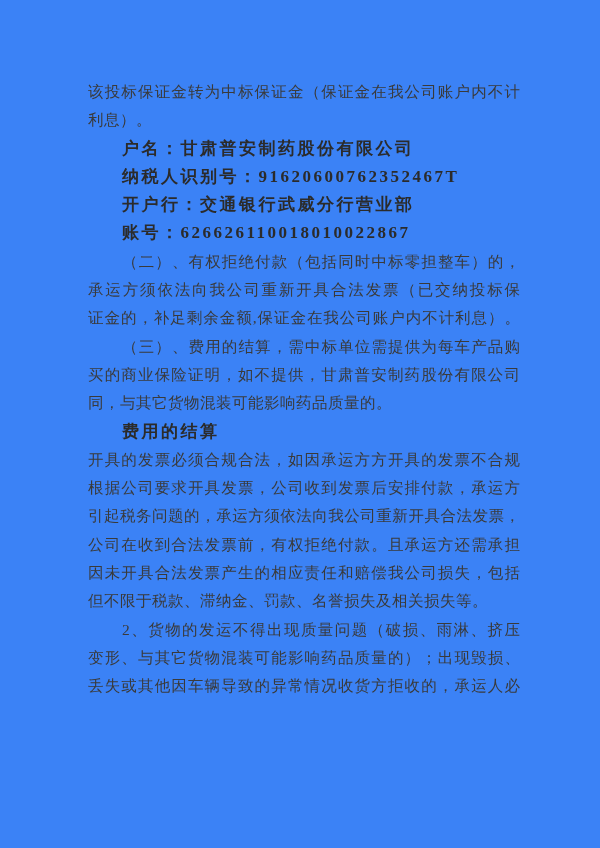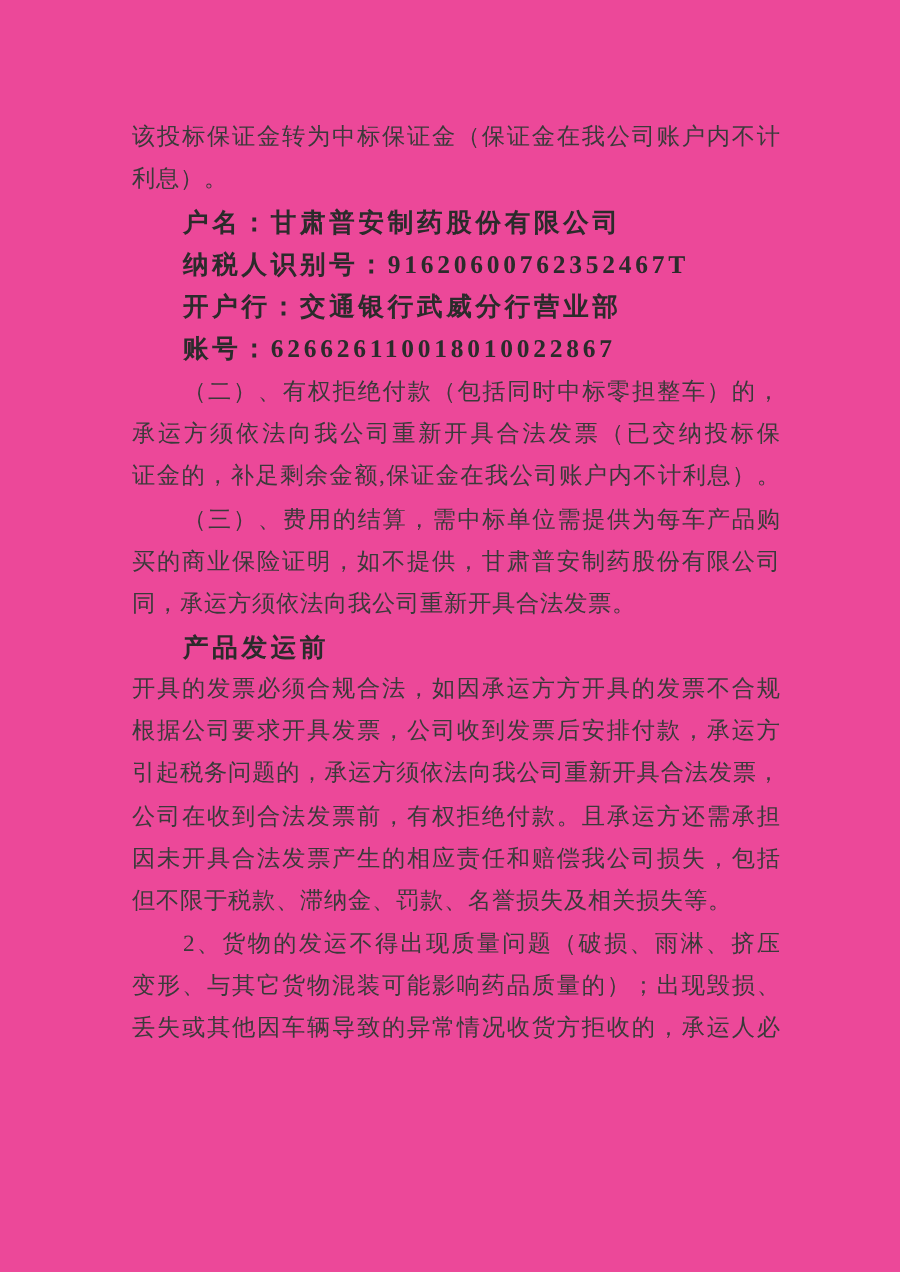--- a/index.html
+++ b/index.html
@@ -4,21 +4,21 @@
 <style>
   html, body {
     margin: 0;
     padding: 0;
     background: #ffffff;
   }
   .page {
     position: relative;
     width: 600px;
     height: 848px;
-    background: #ec4899;
+    background: #3b82f6;
     overflow: hidden;
     font-family: "Liberation Serif", "DejaVu Serif", serif;
   }
   .content {
     position: absolute;
     left: 88px;
     top: 78px;
     width: 432px;
   }
   .line {
@@ -58,22 +58,22 @@
       <div class="line">利息）。</div>
       <div class="line bold indent">户名：甘肃普安制药股份有限公司</div>
       <div class="line bold indent">纳税人识别号：91620600762352467T</div>
       <div class="line bold indent">开户行：交通银行武威分行营业部</div>
       <div class="line bold indent">账号：626626110018010022867</div>
       <div class="line indent justify">（二）、有权拒绝付款（包括同时中标零担整车）的，</div>
       <div class="line justify">承运方须依法向我公司重新开具合法发票（已交纳投标保</div>
       <div class="line justify">证金的，补足剩余金额,保证金在我公司账户内不计利息）。</div>
       <div class="line indent justify">（三）、费用的结算，需中标单位需提供为每车产品购</div>
       <div class="line justify">买的商业保险证明，如不提供，甘肃普安制药股份有限公司</div>
-      <div class="line">同，承运方须依法向我公司重新开具合法发票。</div>
-      <div class="line bold indent">产品发运前</div>
+      <div class="line">同，与其它货物混装可能影响药品质量的。</div>
+      <div class="line bold indent">费用的结算</div>
       <div class="line justify">开具的发票必须合规合法，如因承运方方开具的发票不合规</div>
       <div class="line justify">根据公司要求开具发票，公司收到发票后安排付款，承运方</div>
       <div class="line justify">引起税务问题的，承运方须依法向我公司重新开具合法发票，</div>
       <div class="line justify">公司在收到合法发票前，有权拒绝付款。且承运方还需承担</div>
       <div class="line justify">因未开具合法发票产生的相应责任和赔偿我公司损失，包括</div>
       <div class="line">但不限于税款、滞纳金、罚款、名誉损失及相关损失等。</div>
       <div class="line indent justify">2、货物的发运不得出现质量问题（破损、雨淋、挤压</div>
       <div class="line justify">变形、与其它货物混装可能影响药品质量的）；出现毁损、</div>
       <div class="line justify">丢失或其他因车辆导致的异常情况收货方拒收的，承运人必</div>
     </div>

